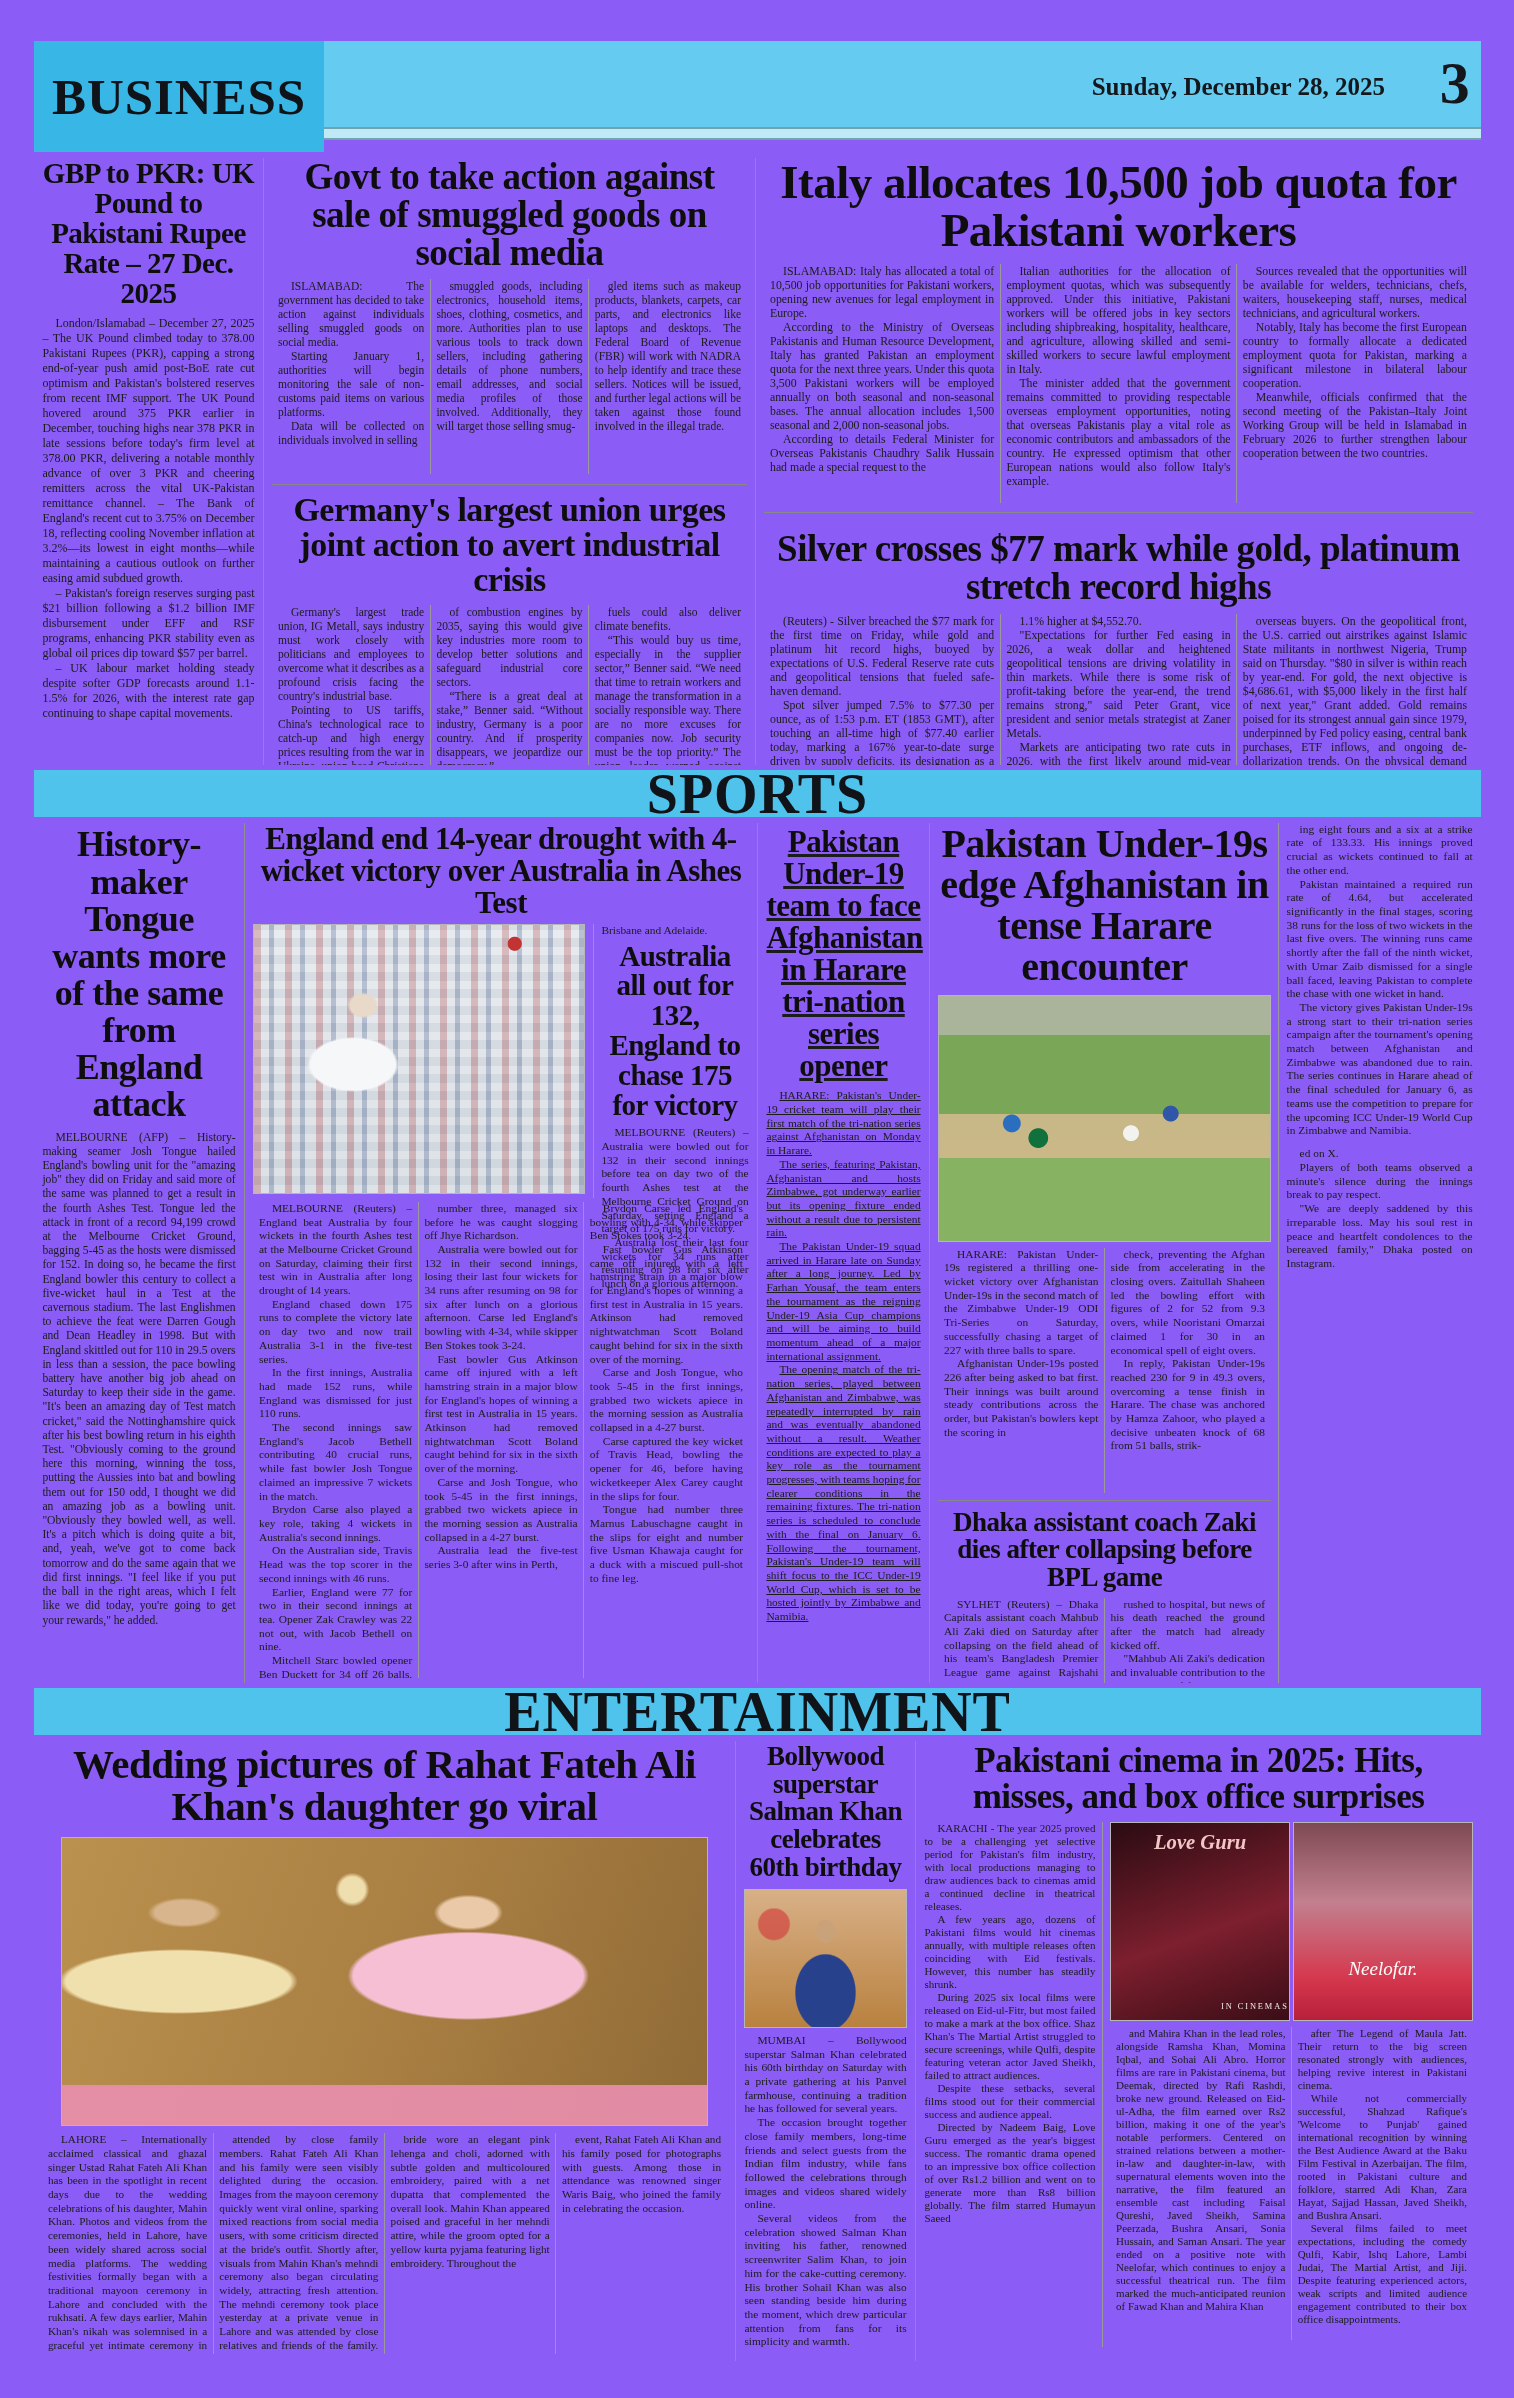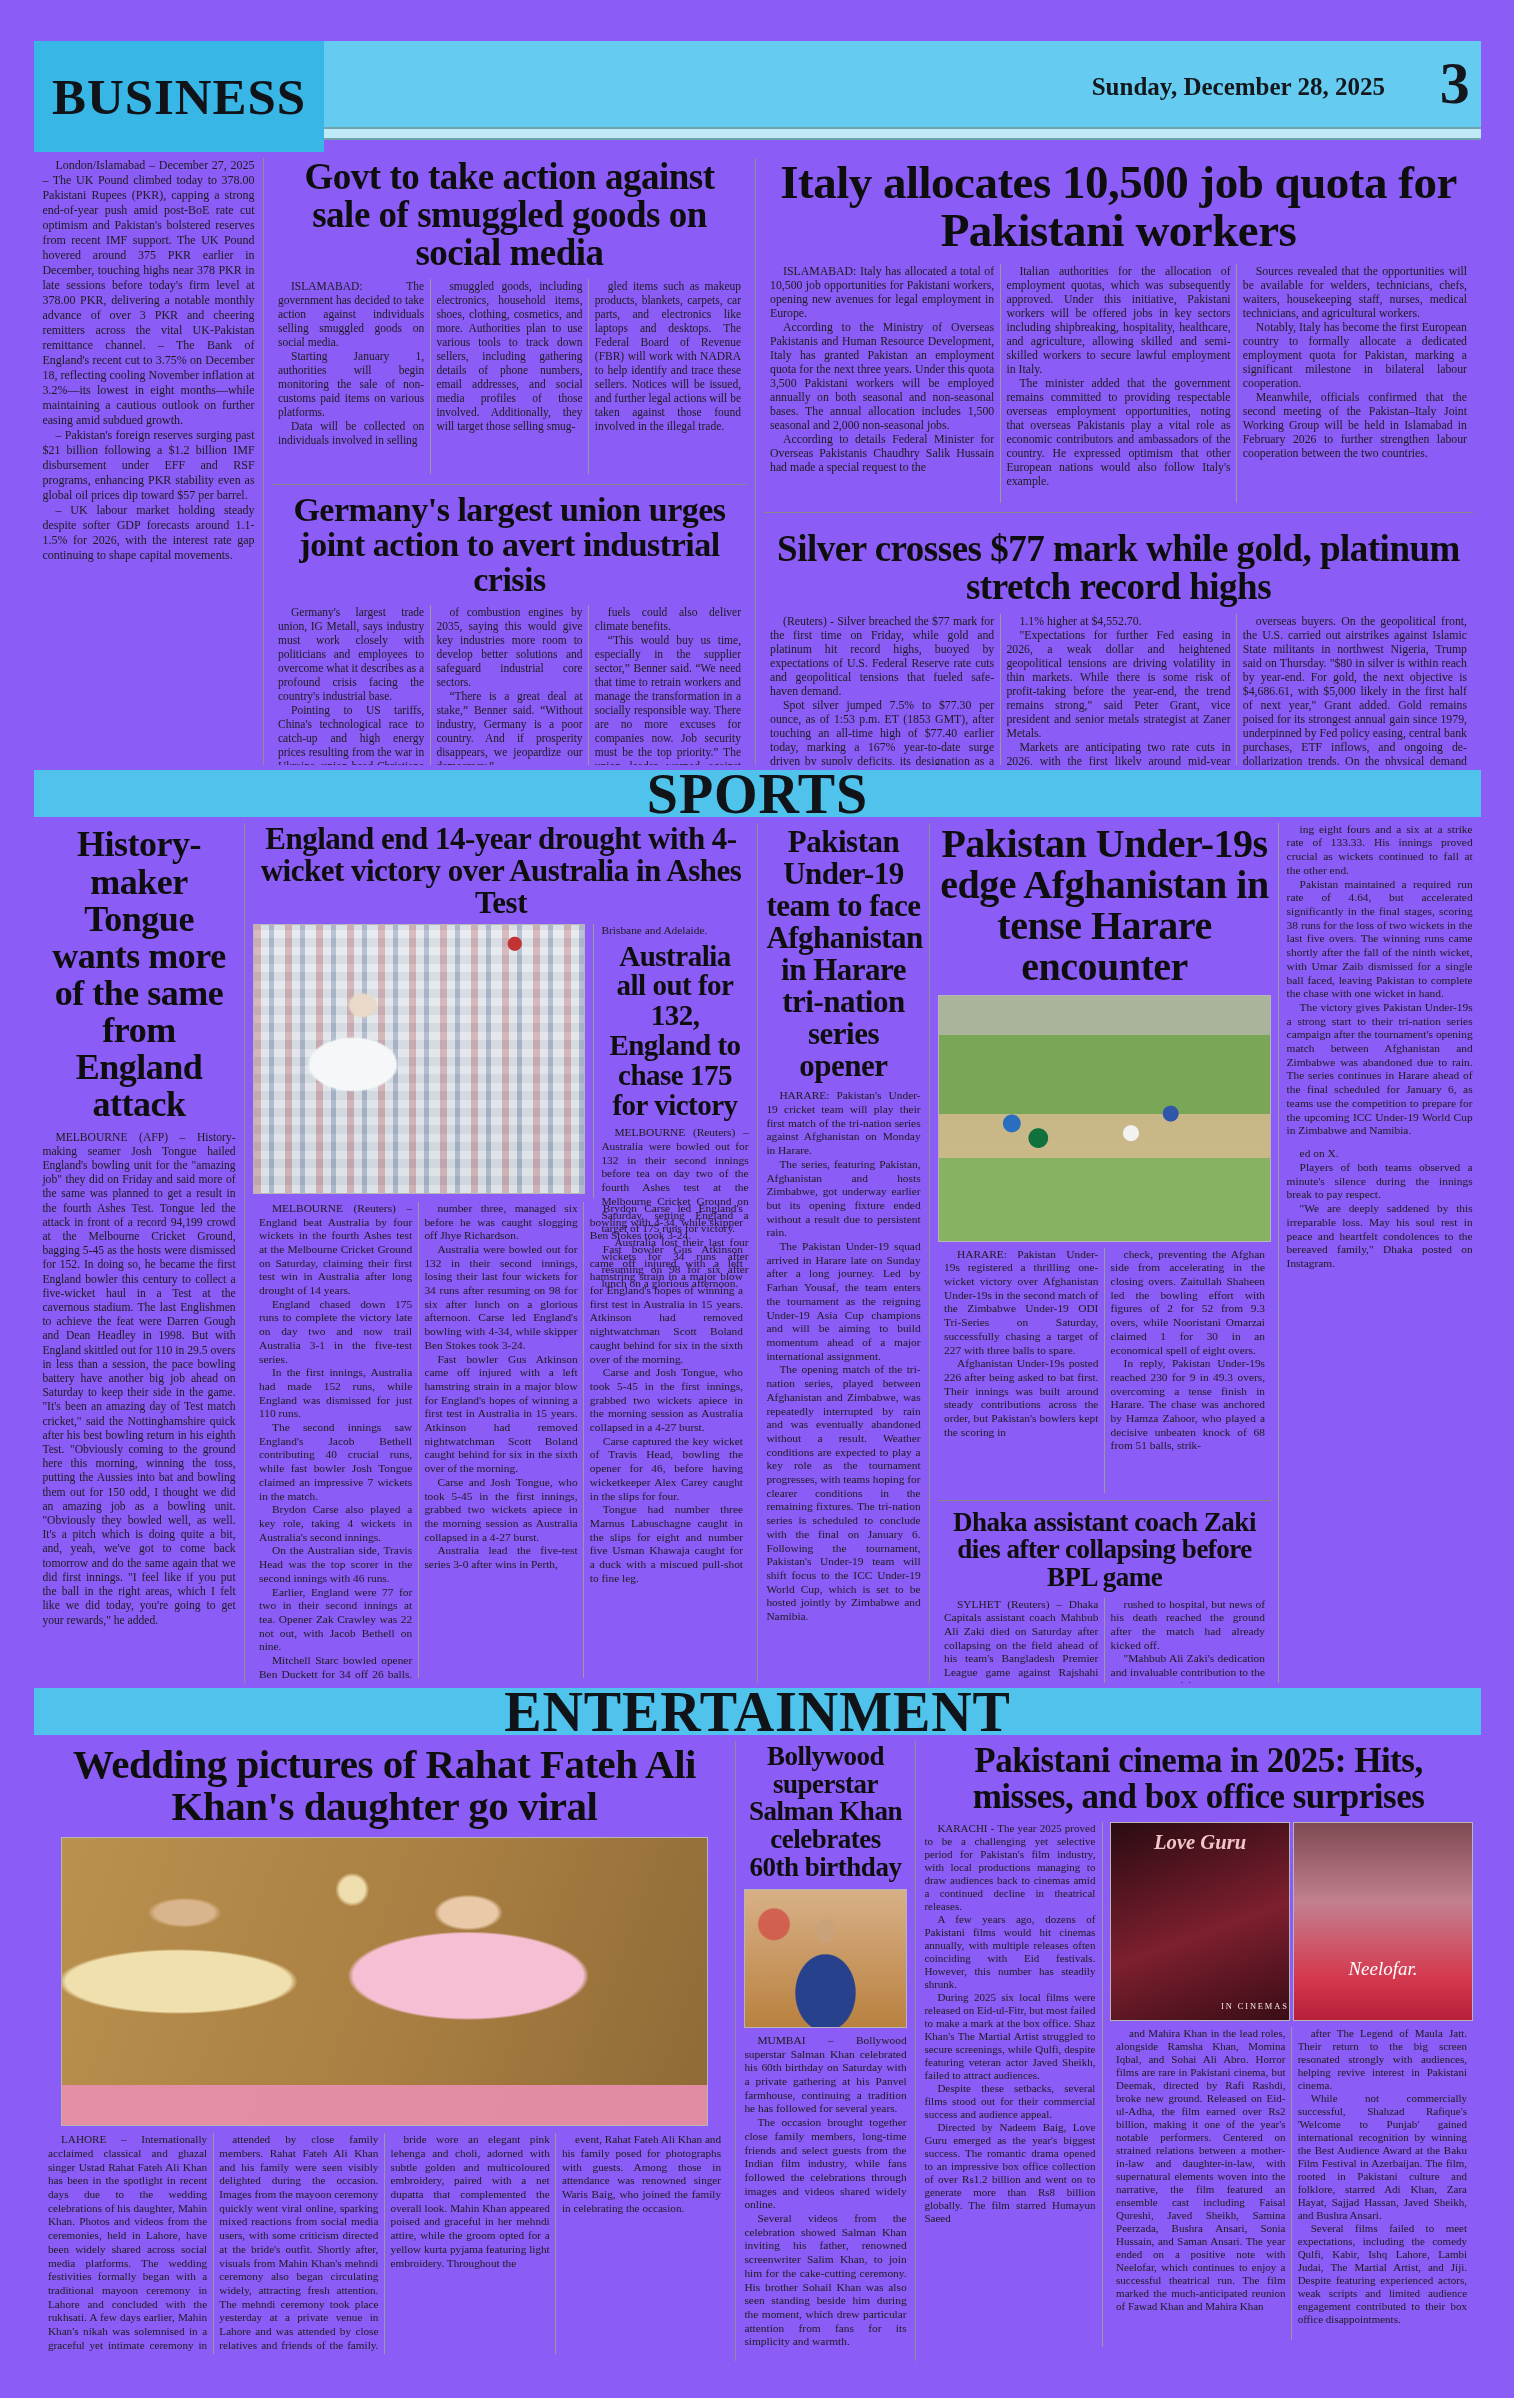--- a/index.html
+++ b/index.html
@@ -38,21 +38,21 @@
   .h-germany{font-size:34px;margin:9.4px 0 7.5px 0;border-top:0.9px solid #888;padding-top:7.5px;}
   .h-silver{font-size:37px;margin:9.4px 0 7.5px 0;border-top:0.9px solid #888;padding-top:17px;}
   .govt-body{height:195px;}
   .germany-body{height:281px;}
   .italy-body{height:239px;}
   .silver-body{height:251px;}
   
   .sports{height:860px;}
   .sp-colA{width:210px;font-size:11.6px;line-height:14.2px;}
   .sp-areaB{width:513px;font-size:11.4px;line-height:13.7px;}
-  .sp-colC{width:172px;font-size:11.4px;line-height:13.7px;}
+  .sp-colC{width:172px;font-size:11.4px;line-height:13.7px;text-decoration:underline;}
   .sp-areaD{flex:1;font-size:11.4px;line-height:13.7px;}
   .h-tongue{font-size:36px;margin:3.7px 0 7.5px 0;}
   .h-england{font-size:31px;margin:0 0 5.6px 0;}
   .h-ausallout{font-size:29px;margin:3.7px 0 5.6px 0;}
   .h-u19opener{font-size:31px;margin:3.7px 0 7.5px 0;}
   .h-u19edge{font-size:40px;text-align:center;margin:0 0 7.5px 0;}
   .h-dhaka{font-size:27px;text-align:center;margin:7.5px 0 5.6px 0;border-top:0.9px solid #888;padding-top:7.5px;}
   .eng-row{display:flex;height:274px;margin-bottom:3.7px;}
   .photo-crowd{width:330px;height:268px;flex:none;border:0.9px solid #b6b6b6;
     background:
@@ -126,20 +126,21 @@
       <span class="mast-title">BUSINESS</span>
     </div>
     <span class="mast-date">Sunday, December 28, 2025</span>
     <span class="mast-page">3</span>
     <div class="mast-rule"></div>
   </div>
 
   <div class="sect biz">
 
     <div class="block biz-gbp">
+      <h2 class="headline h-gbp">GBP to PKR: UK Pound to Pakistani Rupee Rate – 27 Dec. 2025</h2>
       <div>
           <p class="para">London/Islamabad – December 27, 2025 – The UK Pound climbed today to 378.00 Pakistani Rupees (PKR), capping a strong end-of-year push amid post-BoE rate cut optimism and Pakistan's bolstered reserves from recent IMF support. The UK Pound hovered around 375 PKR earlier in December, touching highs near 378 PKR in late sessions before today's firm level at 378.00 PKR, delivering a notable monthly advance of over 3 PKR and cheering remitters across the vital UK-Pakistan remittance channel. – The Bank of England's recent cut to 3.75% on December 18, reflecting cooling November inflation at 3.2%—its lowest in eight months—while maintaining a cautious outlook on further easing amid subdued growth.</p>
           <p class="para">– Pakistan's foreign reserves surging past $21 billion following a $1.2 billion IMF disbursement under EFF and RSF programs, enhancing PKR stability even as global oil prices dip toward $57 per barrel.</p>
           <p class="para">– UK labour market holding steady despite softer GDP forecasts around 1.1-1.5% for 2026, with the interest rate gap continuing to shape capital movements.</p>
         </div>
     </div>
 
     <div class="block biz-mid">
       <div>
         <h1 class="headline h-govt">Govt to take action against sale of smuggled goods on social media</h1>

